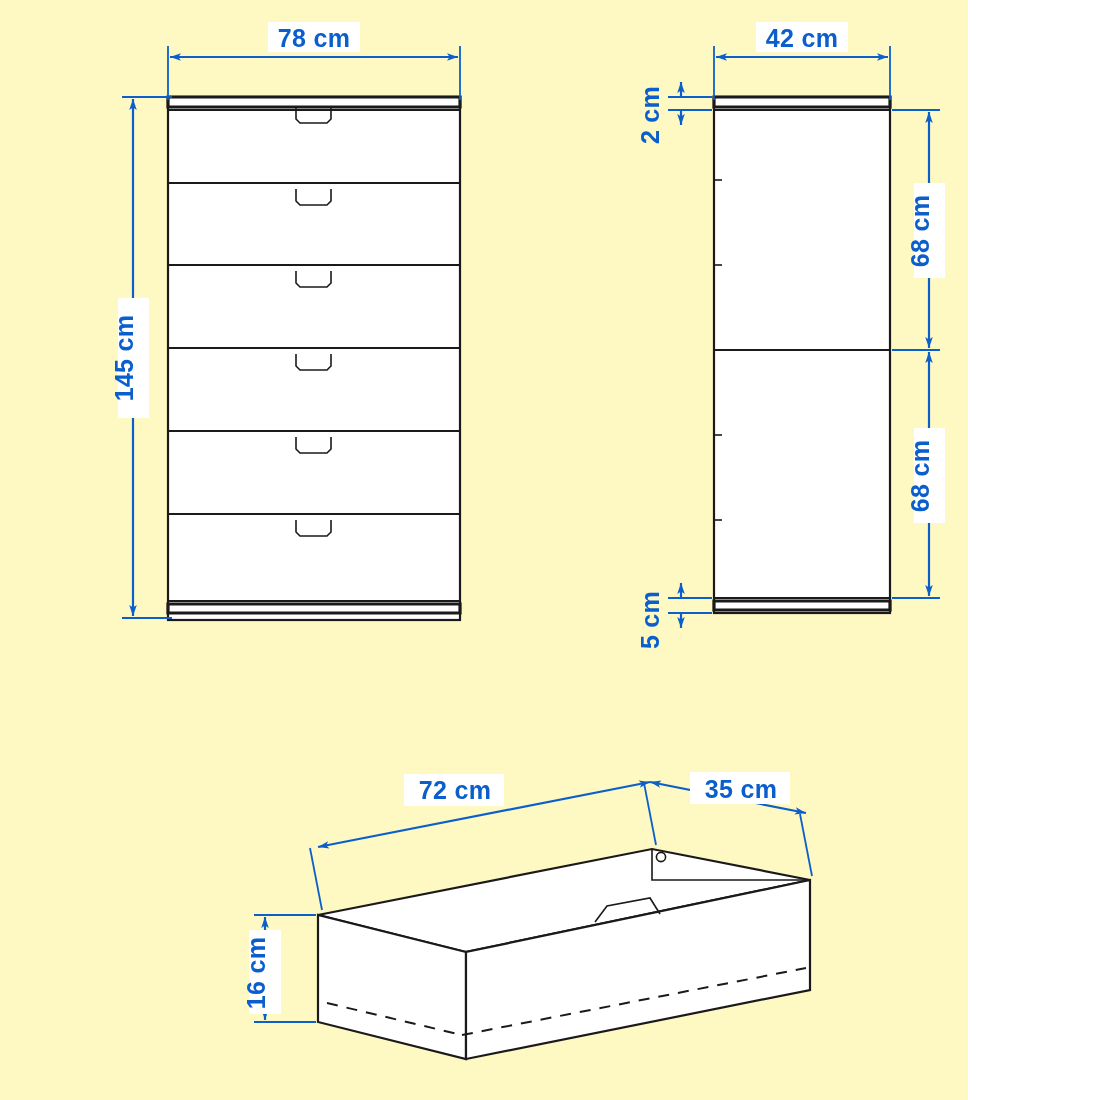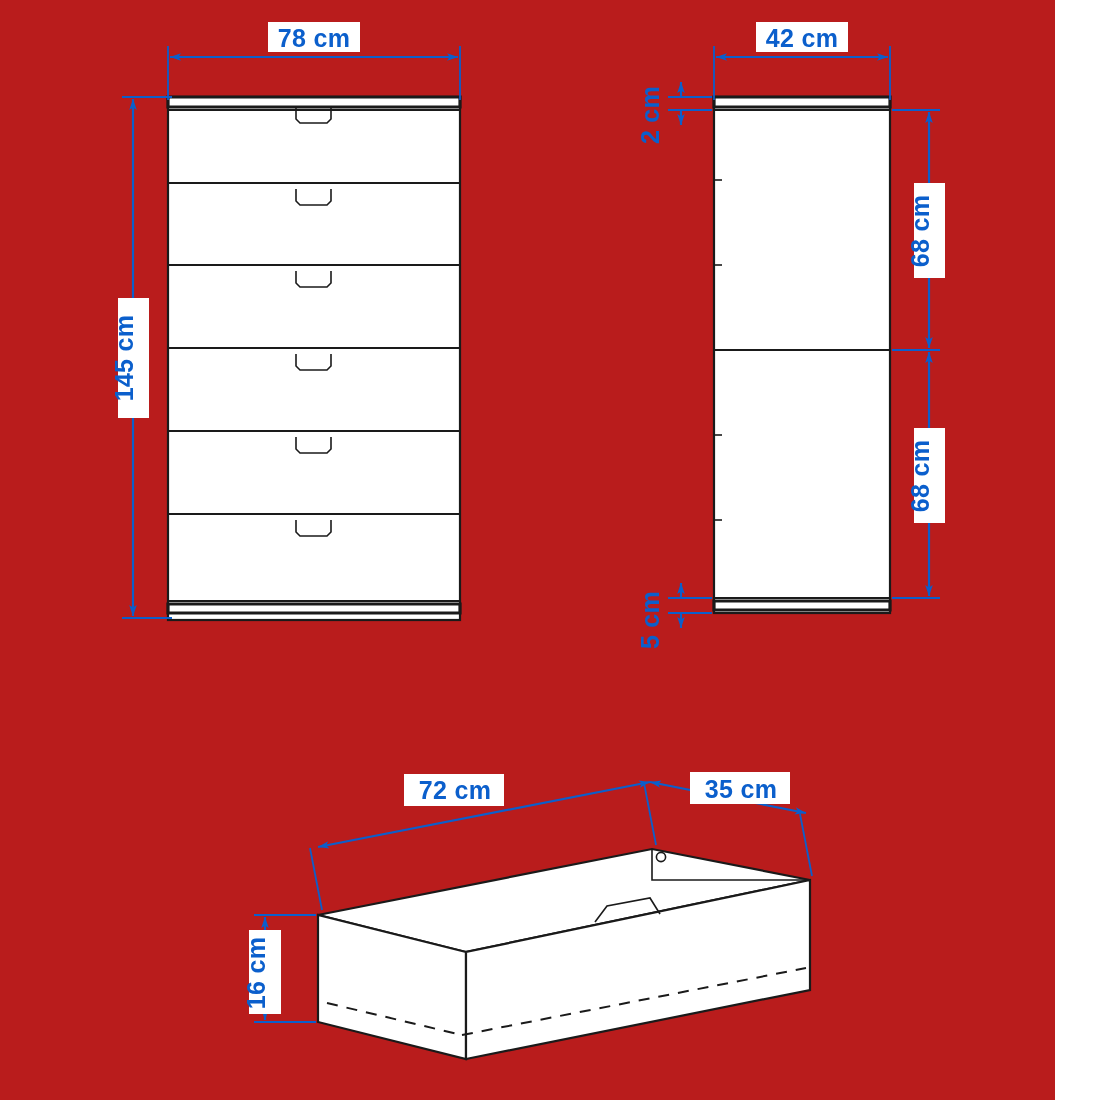--- a/index.html
+++ b/index.html
@@ -2,23 +2,23 @@
 <html><head>
 <meta charset="utf-8">
 <style>
   html, body {
     margin: 0;
     padding: 0;
     background: #ffffff;
   }
   #page {
     position: relative;
-    width: 1055px;
+    width: 968px;
     height: 1100px;
-    background: #b91c1c;
+    background: #fef9c3;
     font-family: "Liberation Sans", sans-serif;
     overflow: hidden;
   }
   svg#diagram {
     position: absolute;
     left: 0;
     top: 0;
     width: 1100px;
     height: 1100px;
     display: block;

